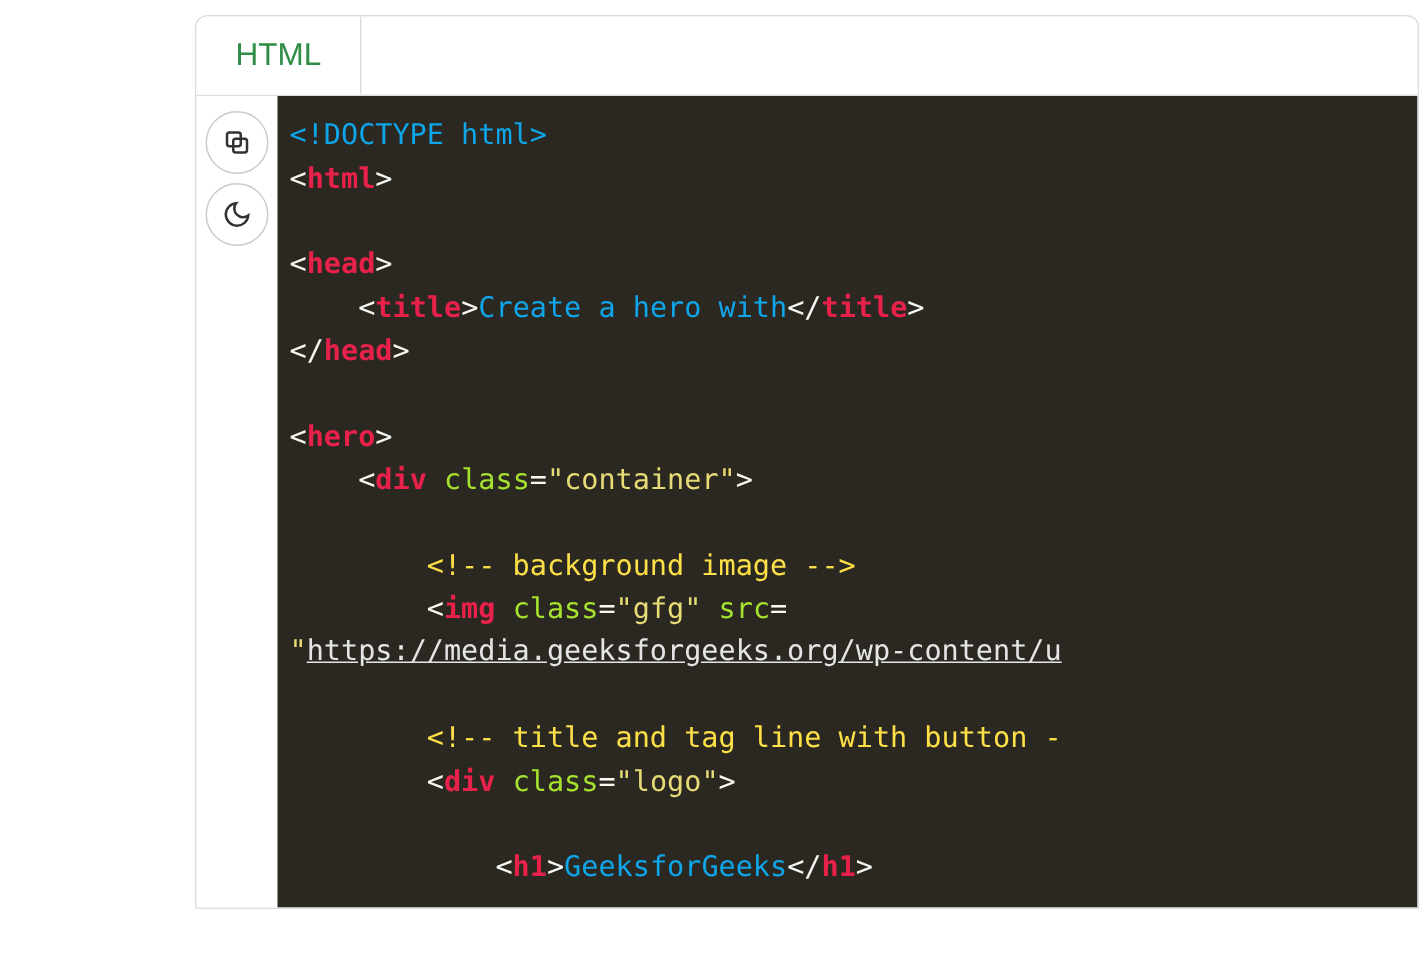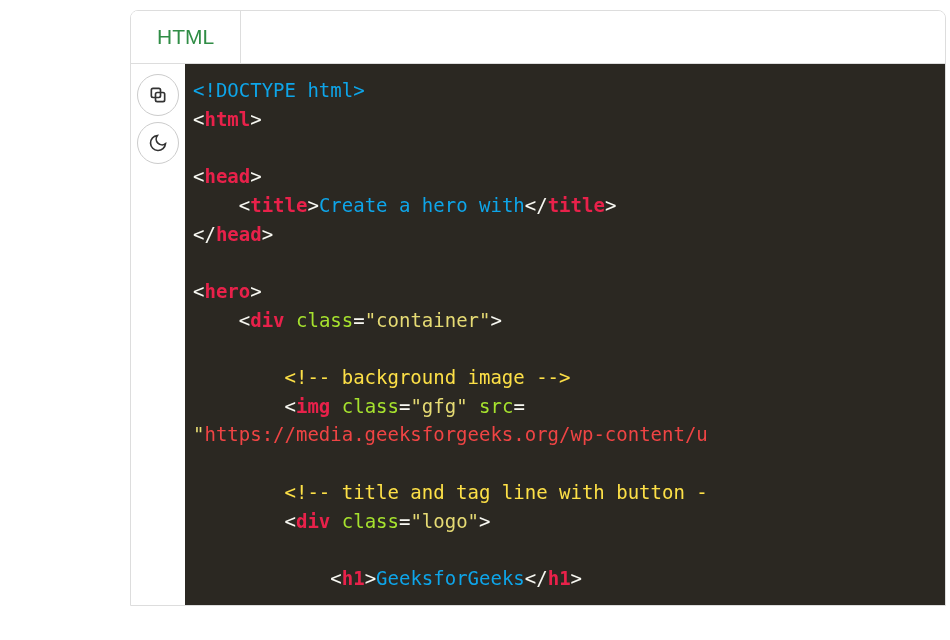--- a/index.html
+++ b/index.html
@@ -64,21 +64,21 @@
       padding: 12px 0 12px 8px;
       overflow: hidden;
       white-space: pre;
     }
     .t-tag { color: #e8214a; font-weight: bold; }
     .t-attr { color: #a6e22e; text-align: center; }
     .t-str { color: #e6db74; }
     .t-comment { color: #fde047; }
     .t-pun { color: #f8f8f2; }
     .t-txt { color: #0ea5e9; }
-    .t-url { color: #ef4444; }
+    .t-url { color: #e5e5e5; text-decoration: underline; }
   </style>
 </head>
 <body>
 
 <div class="container">
   <div class="tab-bar">
     <div class="tab">HTML</div>
   </div>
   <div class="code-area">
     <div class="toolbar">

